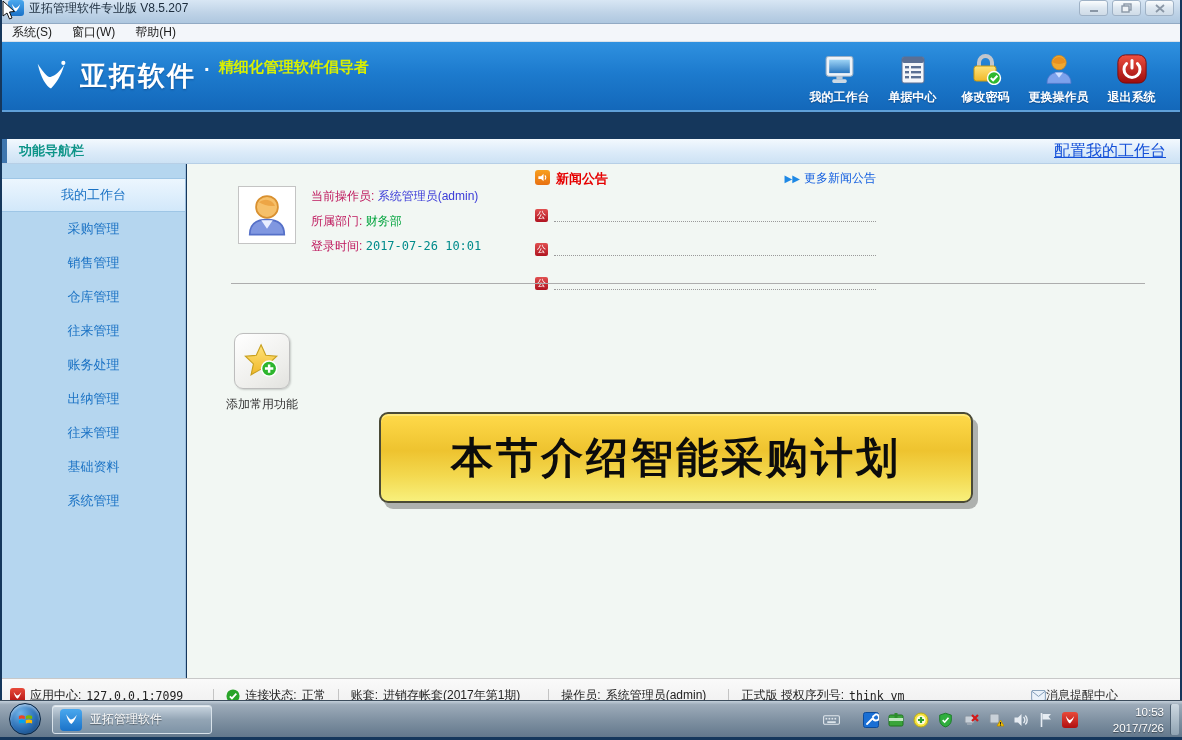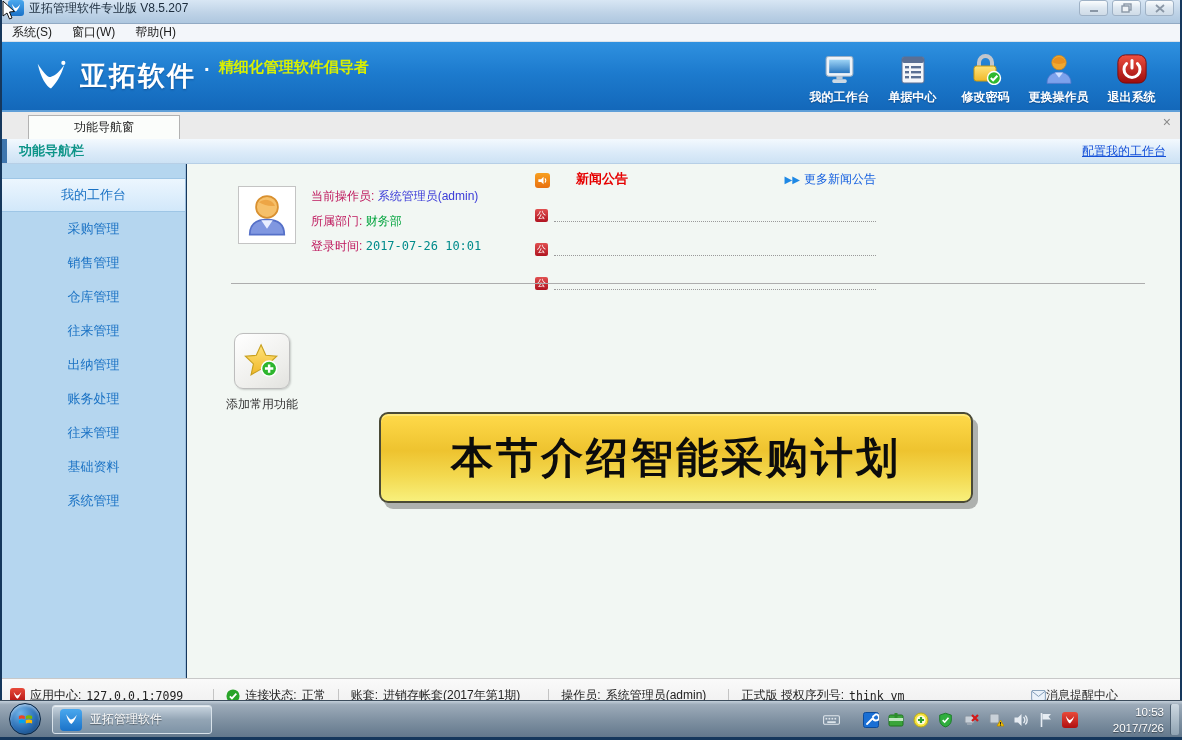--- a/index.html
+++ b/index.html
@@ -42,21 +42,21 @@
     border:1px solid #b2b2b2; border-bottom:none; display:flex; align-items:center; justify-content:center;
     font-size:12px; color:#222; }
   .tab-close { position:absolute; right:9px; top:2px; font-size:14px; color:#8a8a8a; cursor:pointer; line-height:16px; }
 
   
   .navbar { position:absolute; left:2px; top:139px; right:2px; height:25px;
     background:linear-gradient(180deg,#f3f9fe 0%,#dcebf9 55%,#cde2f4 100%);
     border-bottom:1px solid #b7cfe6; display:flex; align-items:center; }
   .nav-accent { position:absolute; left:0; top:0; width:5px; height:100%; background:#3f76ae; }
   .nav-title { margin-left:17px; font-size:13px; font-weight:bold; color:#0d9488; }
-  .nav-link { margin-left:auto; margin-right:14px; font-size:12px; color:#1450d8; text-decoration:underline; cursor:pointer;padding-left:8px; }
+  .nav-link { margin-left:auto; margin-right:14px; font-size:16px; color:#1450d8; text-decoration:underline; cursor:pointer;padding-left:8px; }
 
   
   .sidebar { position:absolute; left:2px; top:164px; width:184px; bottom:62px;
     background:#b5d6ef; border-right:1px solid #9cbedd; padding-top:14px; }
   .side-item { height:34px; display:flex; align-items:center; justify-content:center;
     font-size:13px; color:#1a72c4; cursor:pointer; }
   .side-item.selected { background:linear-gradient(180deg,#ecf6fe 0%,#d2e8fa 100%);
     border-top:1px solid #9ec6e6; border-bottom:1px solid #9ec6e6; }
 
   
@@ -64,21 +64,21 @@
   .avatar-box { position:absolute; left:51px; top:22px; width:58px; height:58px; background:#fff;
     border:1px solid #c4c4c4; display:flex; align-items:center; justify-content:center; }
   .info-rows { position:absolute; left:124px; top:24px; font-size:12px; }
   .info-row { margin-bottom:8px; white-space:nowrap; }
   .info-label { color:#be185d; }
   .val-operator { color:#3a3ad8; }
   .val-dept { color:#00a33c; }
   .val-time { color:#008b8b; font-family:"DejaVu Sans Mono",monospace; }
 
   .news { position:absolute; left:348px; top:6px; width:341px; }
-  .news-header { display:flex; align-items:flex-end;gap:20px; }
+  .news-header { display:flex; align-items:flex-start; }
   .news-title { color:#e60000; font-weight:bold; font-size:13px; margin-left:6px; }
   .news-more { margin-left:auto; color:#1560e0; font-size:12px; cursor:pointer; white-space:nowrap; }
   .news-more .arrows { color:#1e88e5; font-size:10px; margin-right:4px; }
   .news-row { display:flex; align-items:flex-end; margin-top:21px; }
   .news-bullet { width:13px; height:13px; border-radius:2px; flex:0 0 13px;
     background:linear-gradient(180deg,#e05050,#b01420); color:#fff; font-size:9px; line-height:13px; text-align:center; }
   .news-line { flex:1; border-bottom:1px dotted #9a9a9a; height:10px; margin-left:6px; }
 
   .divider { position:absolute; left:44px; right:35px; top:119px; border-top:1px solid #adadad; }
 
@@ -259,39 +259,35 @@
             <rect x="2" y="2" width="30" height="30" rx="8" fill="url(#redg)" stroke="#7c0a0a"></rect>
             <path d="M17 8 v8" stroke="#fff" stroke-width="3.2" stroke-linecap="round"></path>
             <path d="M11.2 11.2 a8.5 8.5 0 1 0 11.6 0" stroke="#fff" stroke-width="3.2" fill="none" stroke-linecap="round"></path>
           </svg>
         </span>
         <span class="tool-label">退出系统</span>
       </div>
     </div>
   </div>
 
-  <div class="tabstrip">
-    <div class="tab-active">功能导航窗</div>
-    <span class="tab-close">×</span>
-  </div>
 
   <div class="navbar">
     <span class="nav-accent"></span>
     <span class="nav-title">功能导航栏</span>
     <span class="nav-link">配置我的工作台</span>
   </div>
 
   <div class="sidebar">
     <div class="side-item selected">我的工作台</div>
     <div class="side-item">采购管理</div>
     <div class="side-item">销售管理</div>
     <div class="side-item">仓库管理</div>
     <div class="side-item">往来管理</div>
+    <div class="side-item">账务处理</div>
     <div class="side-item">出纳管理</div>
-    <div class="side-item">账务处理</div>
     <div class="side-item">往来管理</div>
     <div class="side-item">基础资料</div>
     <div class="side-item">系统管理</div>
   </div>
 
   <div class="main">
 
     <div class="avatar-box">
       <svg width="46" height="46" viewBox="0 0 40 40">
         <circle cx="20" cy="13" r="9.5" fill="#f6c06a" stroke="#d89030" stroke-width="1.5"></circle>

